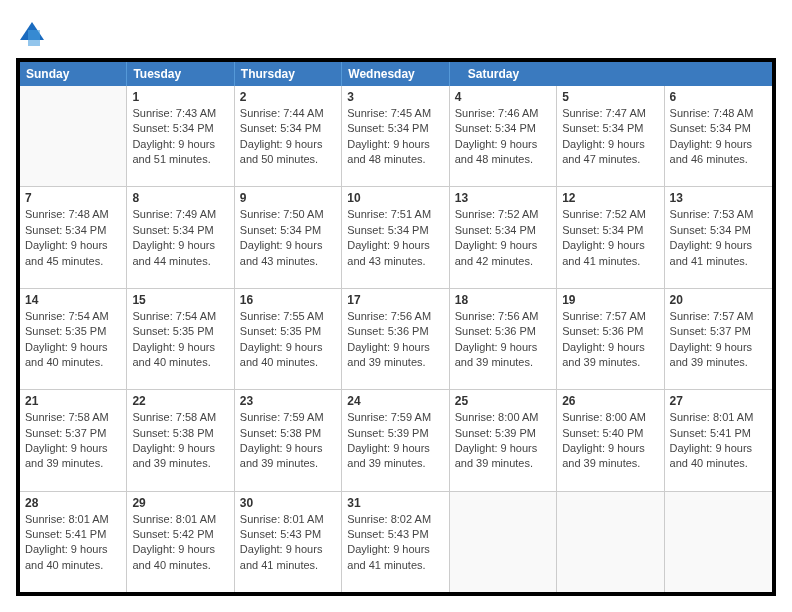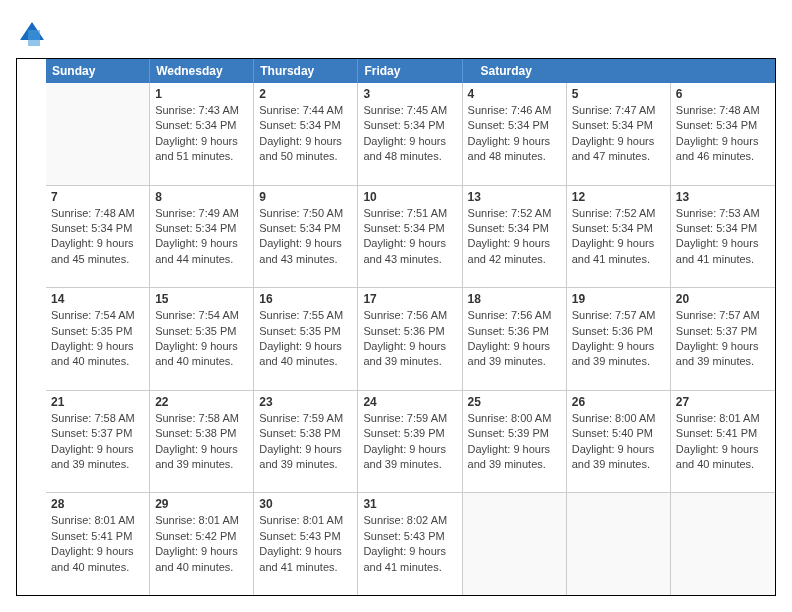--- a/index.html
+++ b/index.html
@@ -98,22 +98,21 @@
       font-weight: bold;
       color: #333;
       margin-bottom: 2px;
     }
     .cell-text {
       font-size: 11px;
       color: #444;
       line-height: 1.4;
     }
     .outer-border {
-      border: 1px solid #000000;
-      padding-left: 29px;
+      border: 4px solid #000000;
     }
   </style>
 </head>
 <body>
 
 <div class="page">
   <div class="header">
     <div class="logo">
       <div>
         <div style="display:flex;align-items:center;">
@@ -130,23 +129,23 @@
     </div>
     <div class="title-block">
       <div class="month-year"></div>
       <div class="location"></div>
     </div>
   </div>
 
   <div class="calendar outer-border">
     <div class="cal-header">
     <div class="cal-header-cell">Sunday</div>
+        <div class="cal-header-cell">Tuesday</div>
+        <div class="cal-header-cell">Thursday</div>
         <div class="cal-header-cell">Wednesday</div>
-        <div class="cal-header-cell">Thursday</div>
-        <div class="cal-header-cell">Friday</div>
         <div class="cal-header-cell">Saturday</div>
       </div>
     <div class="cal-body">
     <div class="cal-row">
           <div class="cal-cell empty"></div>
           <div class="cal-cell">
             <div class="day-num">1</div>
             <div class="cell-text">Sunrise: 7:43 AM<br>Sunset: 5:34 PM<br>Daylight: 9 hours and 51 minutes.</div>
           </div>
           <div class="cal-cell">

